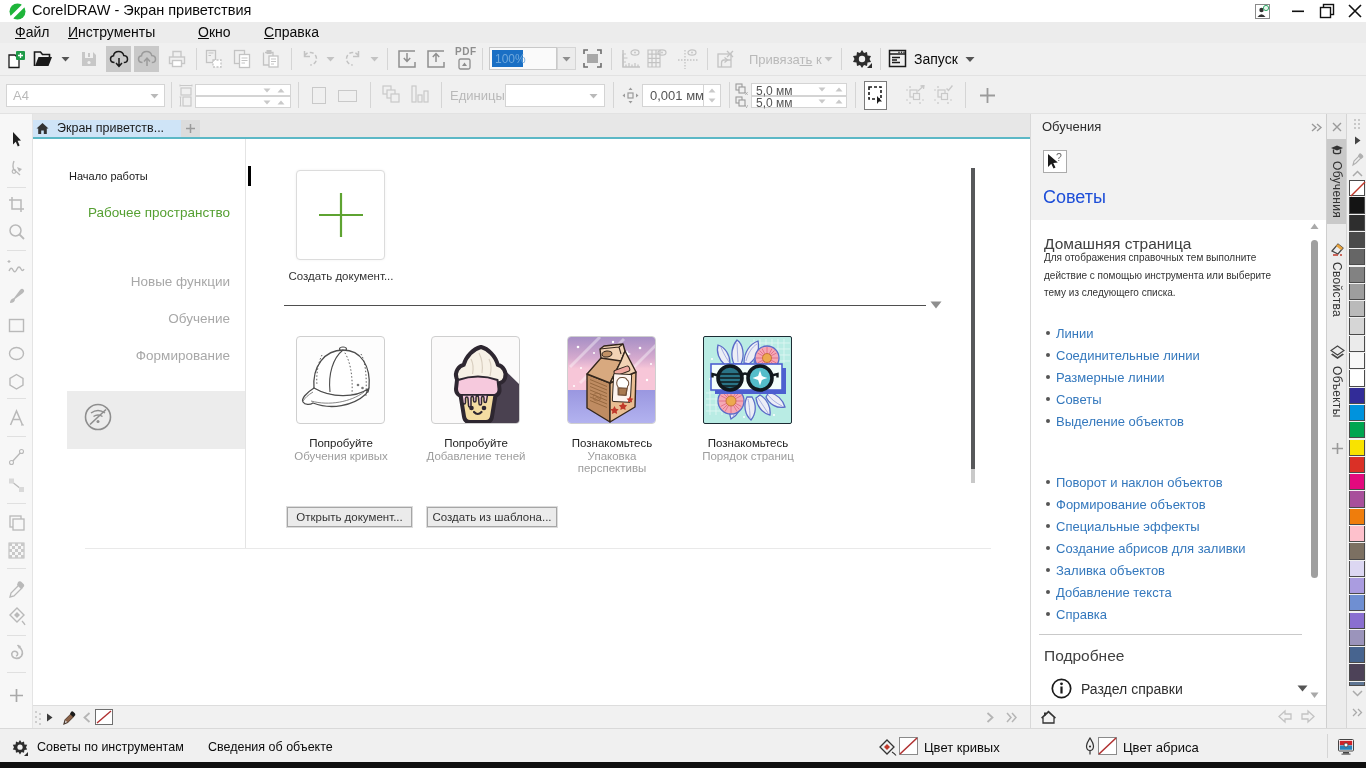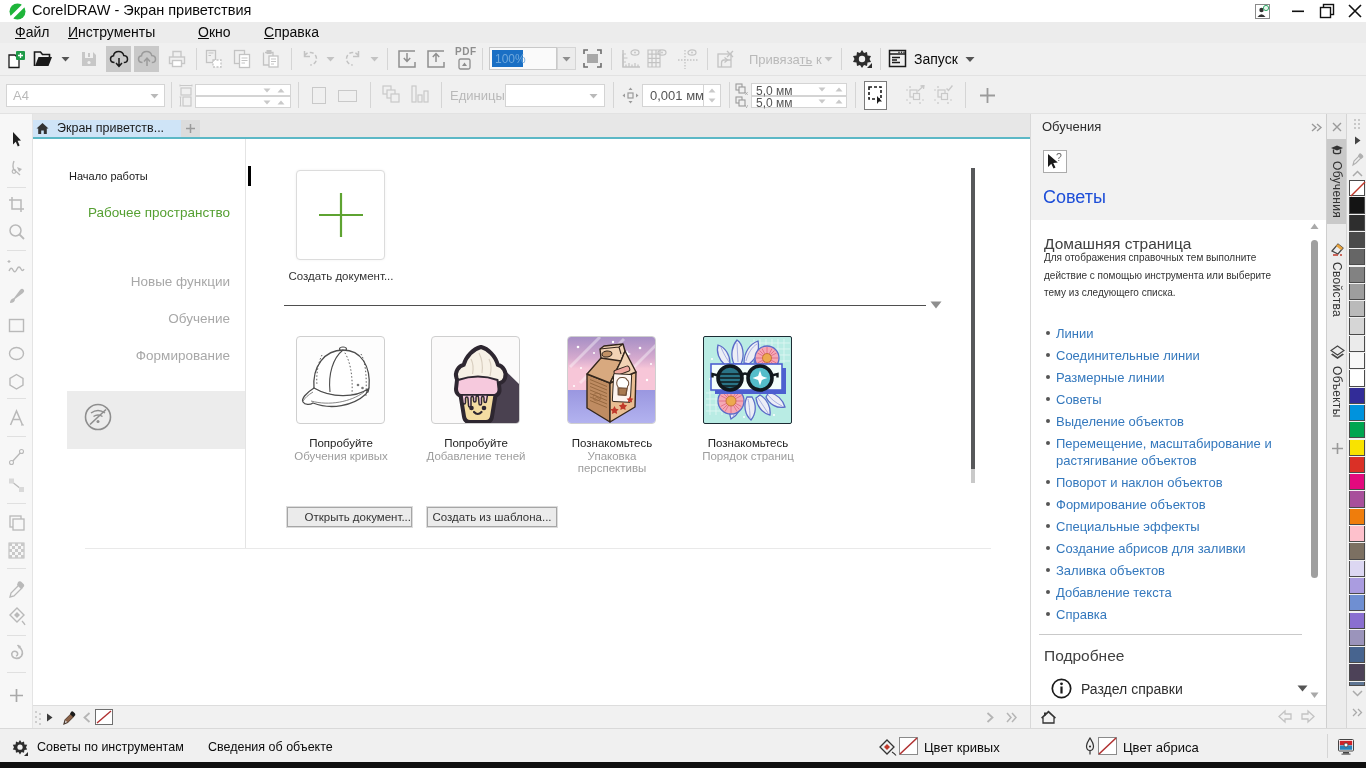--- a/index.html
+++ b/index.html
@@ -579,21 +579,21 @@
       </svg>
  </div>
  <div class="abs" style="left:253px;top:298px;width:110px;text-align:center;font-size:11.5px;color:#222">Попробуйте</div>
  <div class="abs" style="left:253px;top:311px;width:110px;text-align:center;font-size:11.5px;color:#9d9d9d">Обучения кривых</div>
  <div class="abs" style="left:388px;top:298px;width:110px;text-align:center;font-size:11.5px;color:#222">Попробуйте</div>
  <div class="abs" style="left:388px;top:311px;width:110px;text-align:center;font-size:11.5px;color:#9d9d9d">Добавление теней</div>
  <div class="abs" style="left:524px;top:298px;width:110px;text-align:center;font-size:11.5px;color:#222">Познакомьтесь</div>
  <div class="abs" style="left:524px;top:311px;width:110px;text-align:center;font-size:11.5px;color:#9d9d9d">Упаковка<br>перспективы</div>
  <div class="abs" style="left:660px;top:298px;width:110px;text-align:center;font-size:11.5px;color:#222">Познакомьтесь</div>
  <div class="abs" style="left:660px;top:311px;width:110px;text-align:center;font-size:11.5px;color:#9d9d9d">Порядок страниц</div>
- <div class="abs" style="left:254px;top:368px;width:125px;height:20px;background:#ebebeb;border:1px solid #a6a6a6;outline:1px solid #dcdcdc;text-align:right;font-size:11.5px;color:#333;line-height:18px">Открыть документ...</div>
+ <div class="abs" style="left:254px;top:368px;width:125px;height:20px;background:#ebebeb;border:1px solid #a6a6a6;outline:1px solid #dcdcdc;text-align:center;font-size:11.5px;color:#333;line-height:18px">Открыть документ...</div>
  <div class="abs" style="left:394px;top:368px;width:130px;height:20px;background:#ebebeb;border:1px solid #a6a6a6;outline:1px solid #dcdcdc;text-align:center;font-size:11.5px;color:#333;line-height:18px">Создать из шаблона...</div>
  <div class="abs" style="left:52px;top:409px;width:906px;height:1px;background:#e9e9e9"></div>
 </div>
 <div class="abs" id="palrow">
  <svg class="abs" style="left:1px;top:4px" width="8" height="15" viewBox="0 0 8 15">
       <g fill="#c0c0c0">
         <circle cx="2" cy="2" r="1"></circle>
         <circle cx="6" cy="4" r="1"></circle>
         <circle cx="2" cy="7" r="1"></circle>
         <circle cx="6" cy="9" r="1"></circle>
@@ -636,21 +636,20 @@
  </div>
  <div class="abs" style="left:12px;top:73px;font-size:18px;color:#1d4ed8">Советы</div>
  <div class="abs" style="left:0px;top:106px;width:296px;height:485px;background:#fff"></div>
  <div class="abs" style="left:13px;top:121px;font-size:15.5px;color:#404040">Домашняя страница</div>
  <div class="abs" style="left:13px;top:135px;width:280px;font-size:10px;line-height:17.5px;color:#333">Для отображения справочных тем выполните<br>действие с помощью инструмента или выберите<br>тему из следующего списка.</div>
  <div class="abs lnk" style="top:211px">Линии</div>
  <div class="abs lnk" style="top:233px">Соединительные линии</div>
  <div class="abs lnk" style="top:255px">Размерные линии</div>
  <div class="abs lnk" style="top:277px">Советы</div>
  <div class="abs lnk" style="top:299px">Выделение объектов</div>
- <div class="abs lnk" style="top:321px;width:240px">Перемещение, масштабирование и растягивание объектов</div>
  <div class="abs lnk" style="top:360px">Поворот и наклон объектов</div>
  <div class="abs lnk" style="top:382px">Формирование объектов</div>
  <div class="abs lnk" style="top:404px">Специальные эффекты</div>
  <div class="abs lnk" style="top:426px">Создание абрисов для заливки</div>
  <div class="abs lnk" style="top:448px">Заливка объектов</div>
  <div class="abs lnk" style="top:470px">Добавление текста</div>
  <div class="abs lnk" style="top:492px">Справка</div>
  <div class="abs" style="left:8px;top:520px;width:263px;height:1px;background:#c9c9c9"></div>
  <div class="abs" style="left:13px;top:533px;font-size:15.5px;color:#404040">Подробнее</div>
  <svg class="abs" style="left:20px;top:564px" width="21" height="21" viewBox="0 0 21 21">

